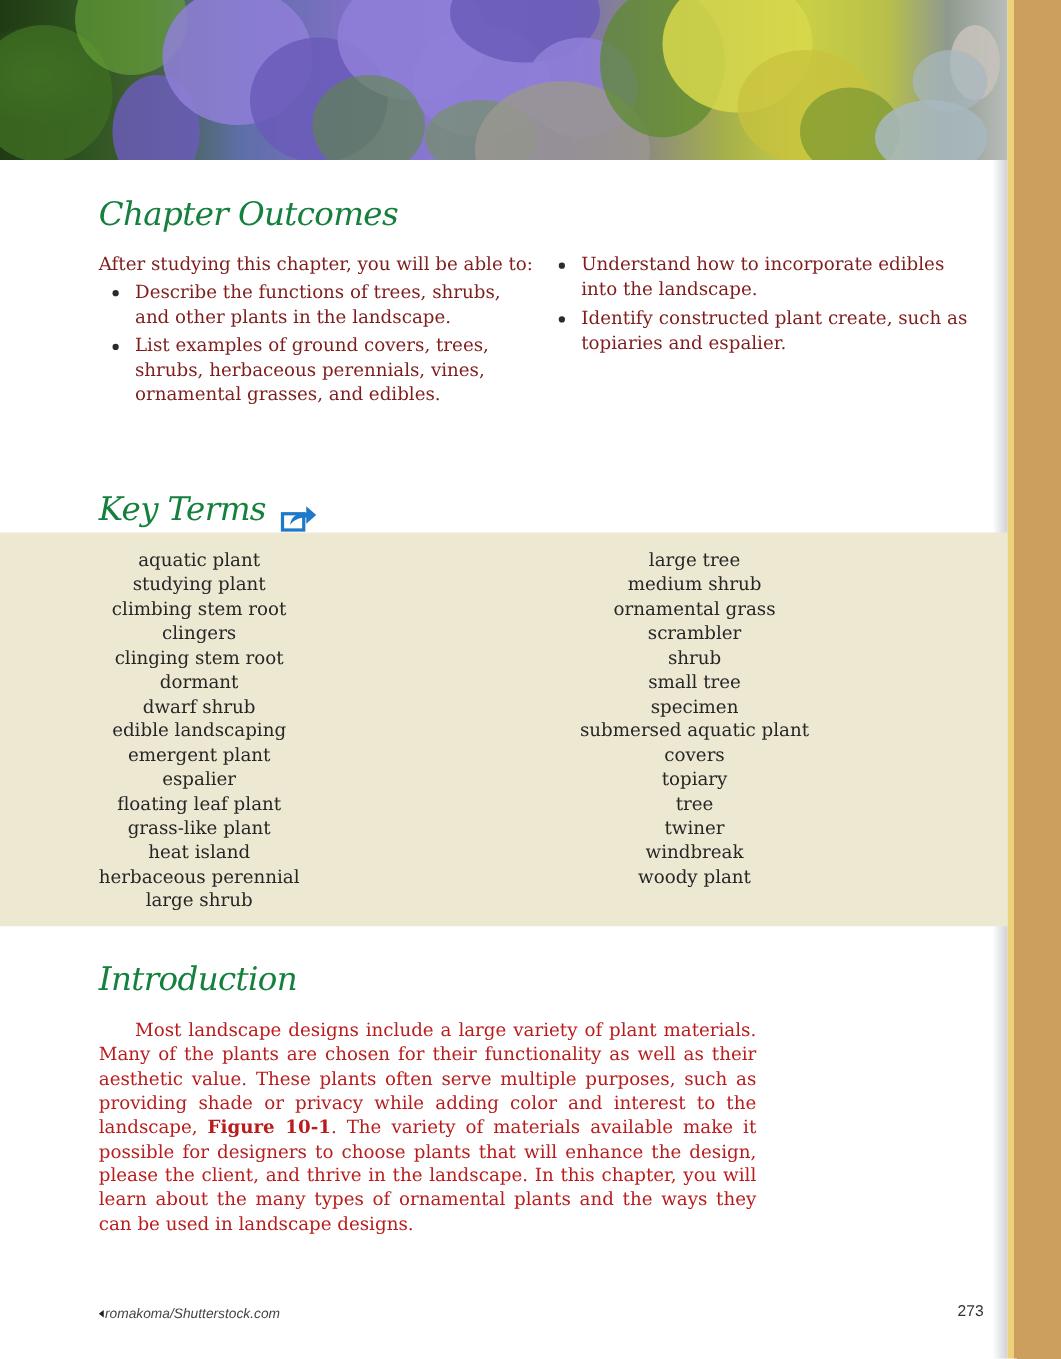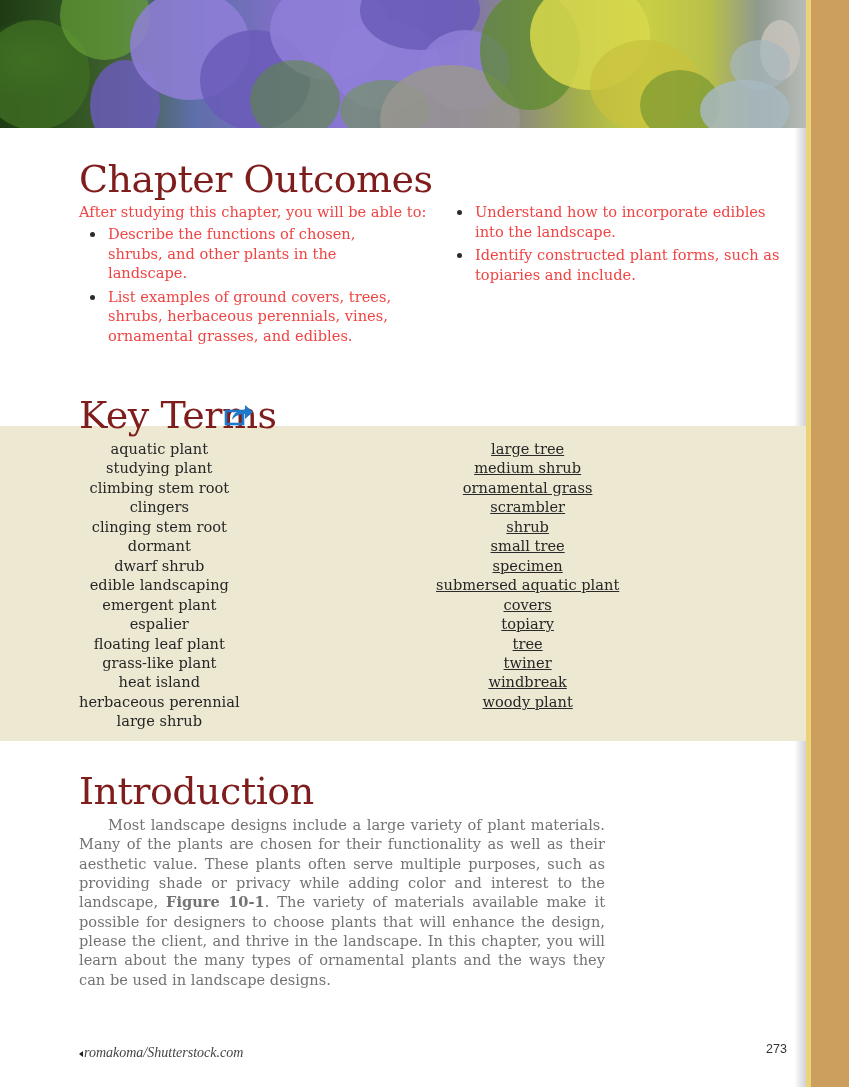--- a/index.html
+++ b/index.html
@@ -28,55 +28,55 @@
     .hero .lav { background: #8f7fd8; }
     .hero .lav2 { background: #6a5cb8; }
     .hero .green { background: #3d6b22; }
     .hero .yellow { background: #d8d84c; }
     .hero .rock { background: #9a9690; }
     .hero .pebble { background: #a8b8c0; }
 
     .h-section {
       position: absolute; margin: 0;
       font-family: "DejaVu Serif", "Liberation Serif", serif;
-      font-weight: normal;
-      font-size: 38px; color: #7f1d1d; letter-spacing: -0.5px;
+      font-style: italic; font-weight: normal;
+      font-size: 26px; color: #15803d; letter-spacing: -0.5px;
     }
-    .body-text { font-size: 14.6px; line-height: 19.5px; color: #ef4444; }
+    .body-text { font-size: 14.6px; line-height: 19.5px; color: #7f1d1d; }
 
     .outcomes-intro { position: absolute; left: 79px; top: 202px; }
     .bullets { position: absolute; margin: 0; padding: 0; list-style: none; width: 330px; }
     .bullets li { position: relative; padding-left: 29px; margin-bottom: 4px; }
     .bullets li .dot {
       position: absolute; left: 11px; top: 8px; width: 5px; height: 5px; border-radius: 50%; background: #2b2b2b;
     }
     .bullets.left { left: 79px; top: 224px; }
-    .bullets.right { left: 446px; top: 202px; width: 345px; }
+    .bullets.right { left: 436px; top: 202px; width: 345px; }
 
     .keyterms-heading { left: 79px; top: 393px; }
     .share-icon { position: absolute; left: 224px; top: 403px; width: 30px; height: 24px; }
 
     .band { position: absolute; left: 0; top: 426px; width: 806px; height: 315px; background: #ede8d2; }
     .terms { position: absolute; margin: 0; padding: 0; list-style: none; text-align: center; }
     .terms li { font-size: 14.6px; line-height: 19.45px; color: #262626; white-space: nowrap; }
     .terms.col1 { left: 79px; top: 439px; }
-    .terms.col2 { left: 436px; top: 439px; text-decoration: underline; }
+    .terms.col2 { left: 464px; top: 439px; }
 
     .intro-heading { left: 79px; top: 769px; }
     .intro-para {
       position: absolute; left: 79px; top: 815px; width: 526px; margin: 0;
       text-align: justify; text-indent: 29px;
-      font-size: 14.6px; line-height: 19.35px; color: #737373;
+      font-size: 14.6px; line-height: 19.35px; color: #b91c1c;
       hyphens: manual;
     }
     .intro-para b { font-weight: bold; }
 
     .credit {
       position: absolute; left: 79px; top: 1045px;
-      font-family: Liberation Serif, serif; font-style: italic; font-size: 14px; color: #444;
+      font-family: Liberation Sans, sans-serif; font-style: italic; font-size: 11px; color: #444;
     }
     .credit .tri {
       display: inline-block; width: 0; height: 0; border-top: 3px solid transparent; border-bottom: 3px solid transparent;
       border-right: 4px solid #222; margin-right: 1px; vertical-align: 0px;
     }
     .page-number {
       position: absolute; left: 766px; top: 1042px;
       font-family: "Liberation Sans", sans-serif; font-size: 12.5px; color: #333;
     }
   </style>
@@ -108,27 +108,27 @@
 </div>
 
 <div class="page-shadow"></div>
 <div class="margin-stripe"></div>
 <div class="margin-tab"></div>
 
 <h2 class="h-section" style="left:79px;top:157px;">Chapter Outcomes</h2>
 <div class="outcomes-intro body-text">After studying this chapter, you will be able to:</div>
 
 <ul class="bullets left body-text">
-  <li><span class="dot"></span><span>Describe the functions of chosen, shrubs, and other plants in the landscape.</span></li>
+  <li><span class="dot"></span><span>Describe the functions of trees, shrubs, and other plants in the landscape.</span></li>
   <li><span class="dot"></span><span>List examples of ground covers, trees, shrubs, herbaceous perennials, vines, ornamental grasses, and edibles.</span></li>
 </ul>
 
 <ul class="bullets right body-text">
   <li><span class="dot"></span><span>Understand how to incorporate edibles into the landscape.</span></li>
-  <li><span class="dot"></span><span>Identify constructed plant forms, such as topiaries and include.</span></li>
+  <li><span class="dot"></span><span>Identify constructed plant create, such as topiaries and espalier.</span></li>
 </ul>
 
 <div class="band"></div>
 <h2 class="h-section keyterms-heading">Key Terms</h2>
 <svg class="share-icon" viewBox="0 0 30 24">
   <rect x="2" y="8" width="17" height="13" fill="none" stroke="#1f78c8" stroke-width="2.6"></rect>
   <path d="M8 17 C9 10 14 7 21 7 L21 2 L29 9 L21 16 L21 11 C15 11 11 13 8 17 Z" fill="#1f78c8"></path>
 </svg>
 
 <ul class="terms col1">

